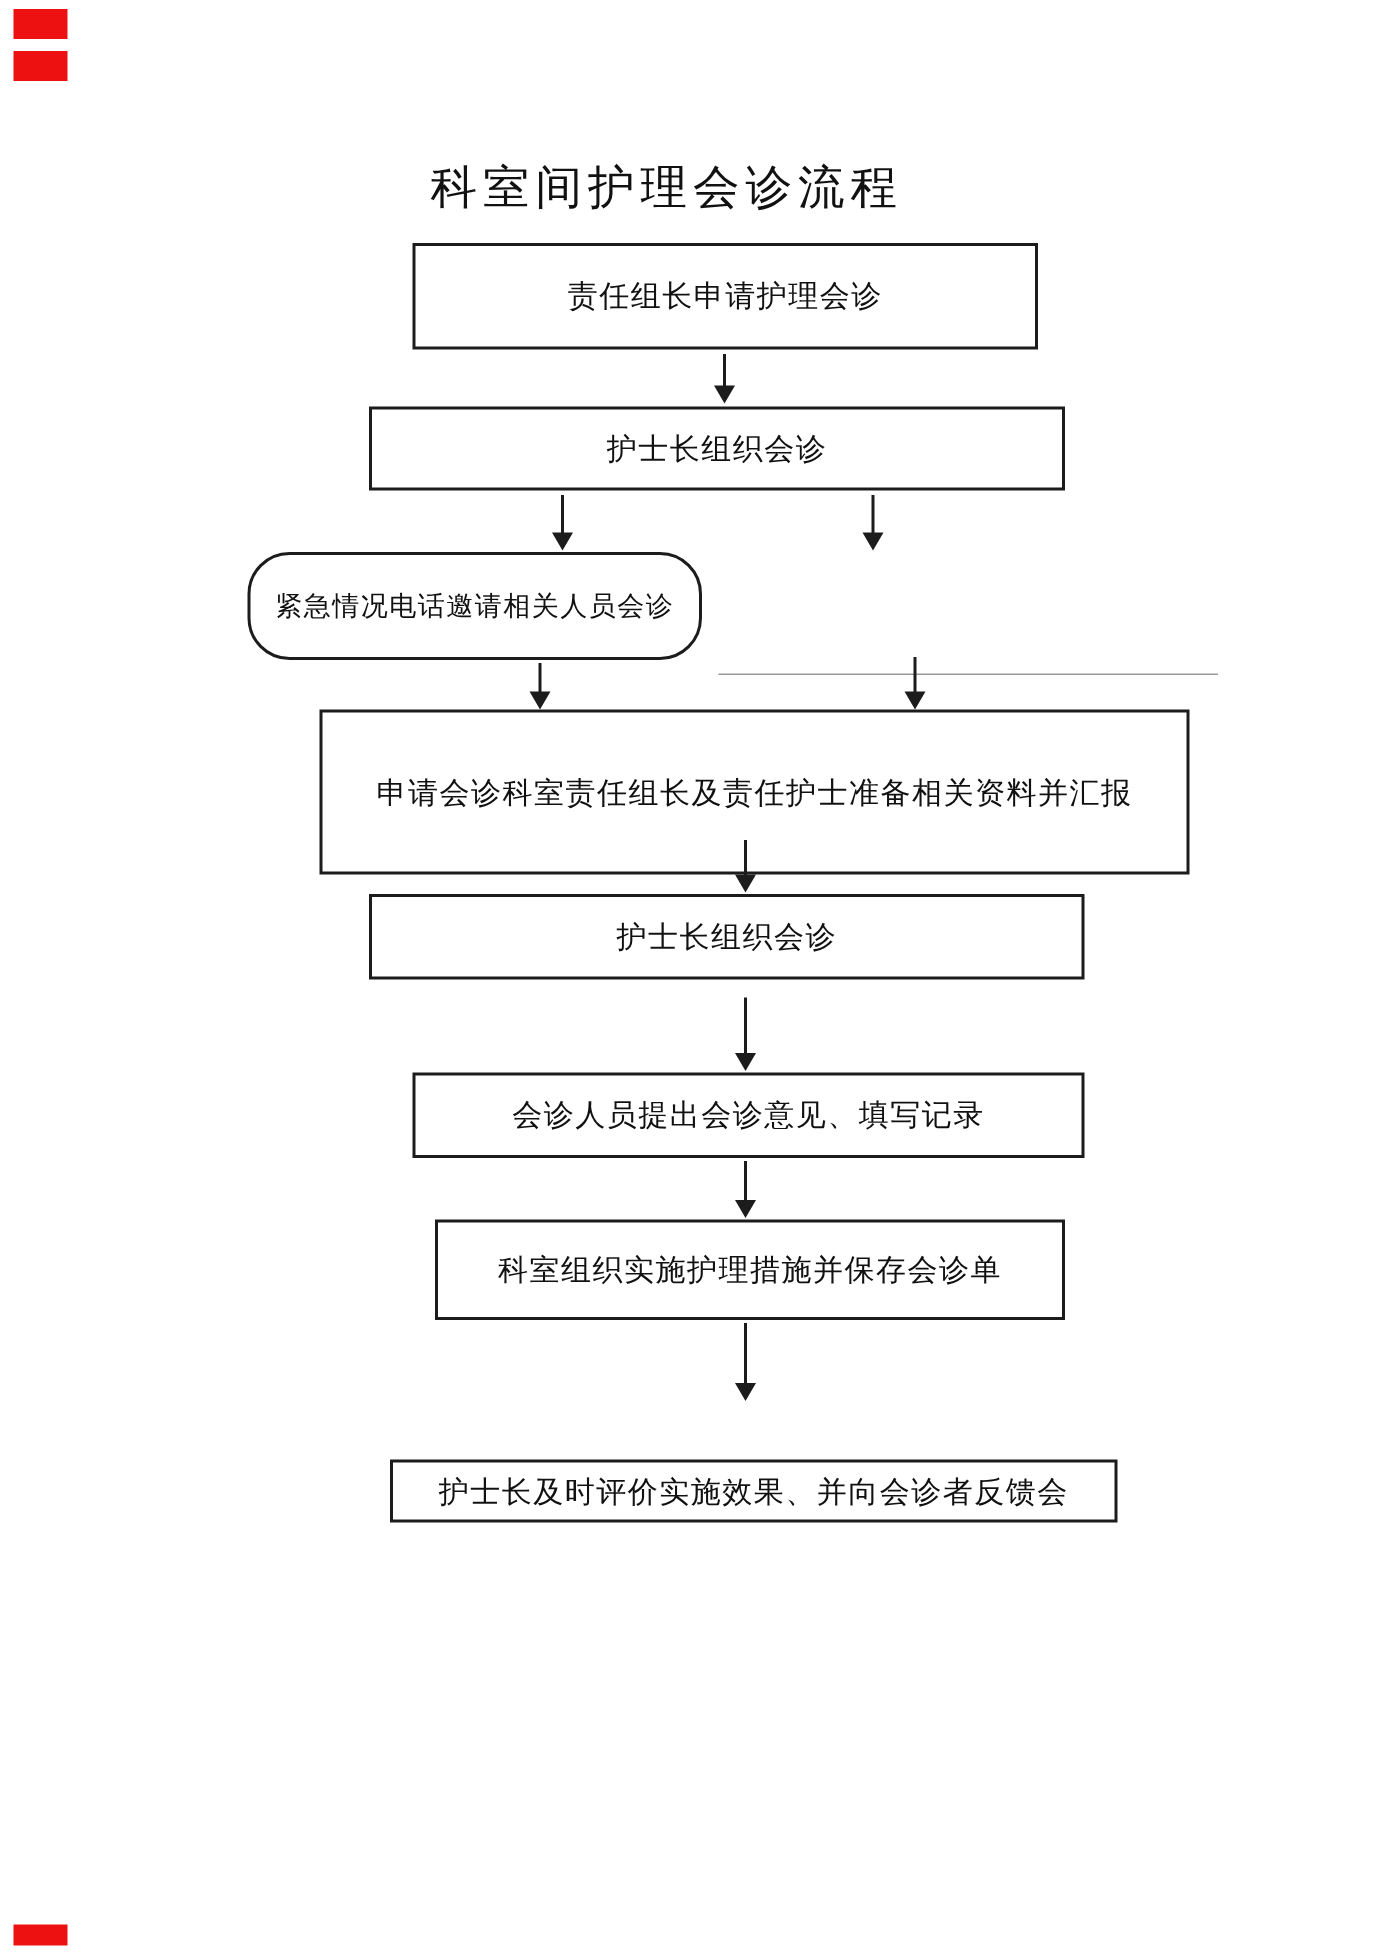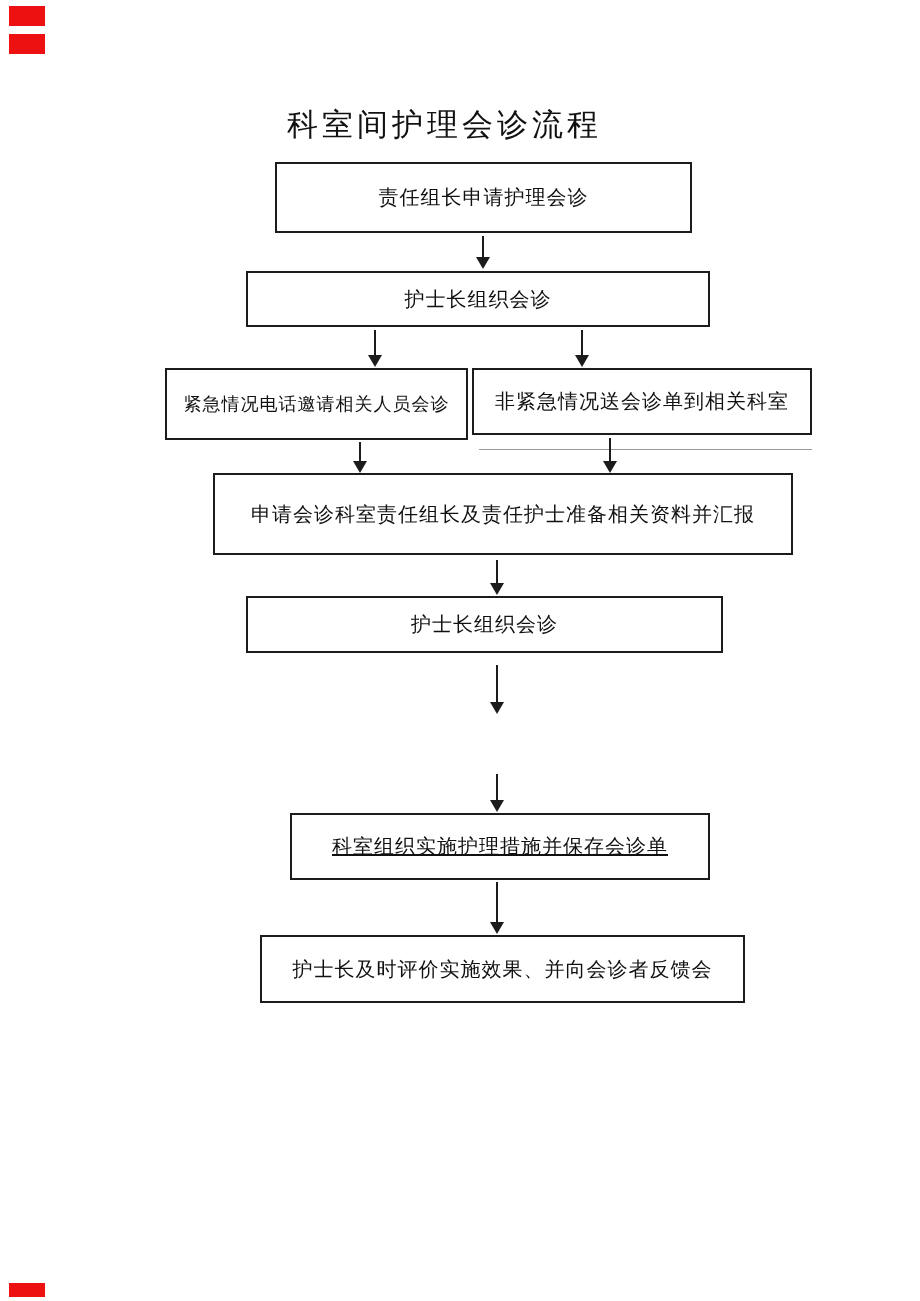--- a/index.html
+++ b/index.html
@@ -34,27 +34,27 @@
     justify-content: center;
     text-align: center;
     font-size: 20px;
     letter-spacing: 1px;
     color: #111111;
     box-sizing: border-box;
     padding: 0 2px;
   }
   .n1 { left: 275px; top: 162px; width: 417px; height: 71px; }
   .n2 { left: 246px; top: 271px; width: 464px; height: 56px; }
-  .n3 { left: 165px; top: 368px; width: 303px; height: 72px; font-size: 18px; }
+  .n3 { left: 165px; top: 368px; width: 303px; height: 72px; font-size: 18px; border-radius: 28px; }
   .n4 { left: 472px; top: 368px; width: 340px; height: 67px; }
-  .n5 { left: 213px; top: 473px; width: 580px; height: 82px; }
+  .n5 { left: 213px; top: 473px; width: 580px; height: 110px; }
   .n6 { left: 246px; top: 596px; width: 477px; height: 57px; }
   .n7 { left: 275px; top: 715px; width: 448px; height: 57px; }
-  .n8 { left: 290px; top: 813px; width: 420px; height: 67px; text-decoration: underline; }
-  .n9 { left: 260px; top: 935px; width: 485px; height: 68px; }
+  .n8 { left: 290px; top: 813px; width: 420px; height: 67px; }
+  .n9 { left: 260px; top: 973px; width: 485px; height: 42px; }
 
   .arrow {
     position: absolute;
     width: 2px;
     background: #1c1c1c;
   }
   .arrow::after {
     content: "";
     position: absolute;
     bottom: -11px;
@@ -105,35 +105,35 @@
   <div class="node n1">责任组长申请护理会诊</div>
 
   <div class="arrow ar1"></div>
 
   <div class="node n2">护士长组织会诊</div>
 
   <div class="arrow ar2a"></div>
   <div class="arrow ar2b"></div>
 
   <div class="node n3">紧急情况电话邀请相关人员会诊</div>
-  <div class="node n4">非紧急情况送会诊单到相关科室</div>
 
   <div class="faint-line"></div>
 
   <div class="arrow ar3a"></div>
   <div class="arrow ar3b"></div>
 
   <div class="node n5">申请会诊科室责任组长及责任护士准备相关资料并汇报</div>
 
   <div class="arrow ar4"></div>
 
   <div class="node n6">护士长组织会诊</div>
 
   <div class="arrow ar5"></div>
 
+  <div class="node n7">会诊人员提出会诊意见、填写记录</div>
 
   <div class="arrow ar6"></div>
 
   <div class="node n8">科室组织实施护理措施并保存会诊单</div>
 
   <div class="arrow ar7"></div>
 
   <div class="node n9">护士长及时评价实施效果、并向会诊者反馈会</div>
 
 </div>

